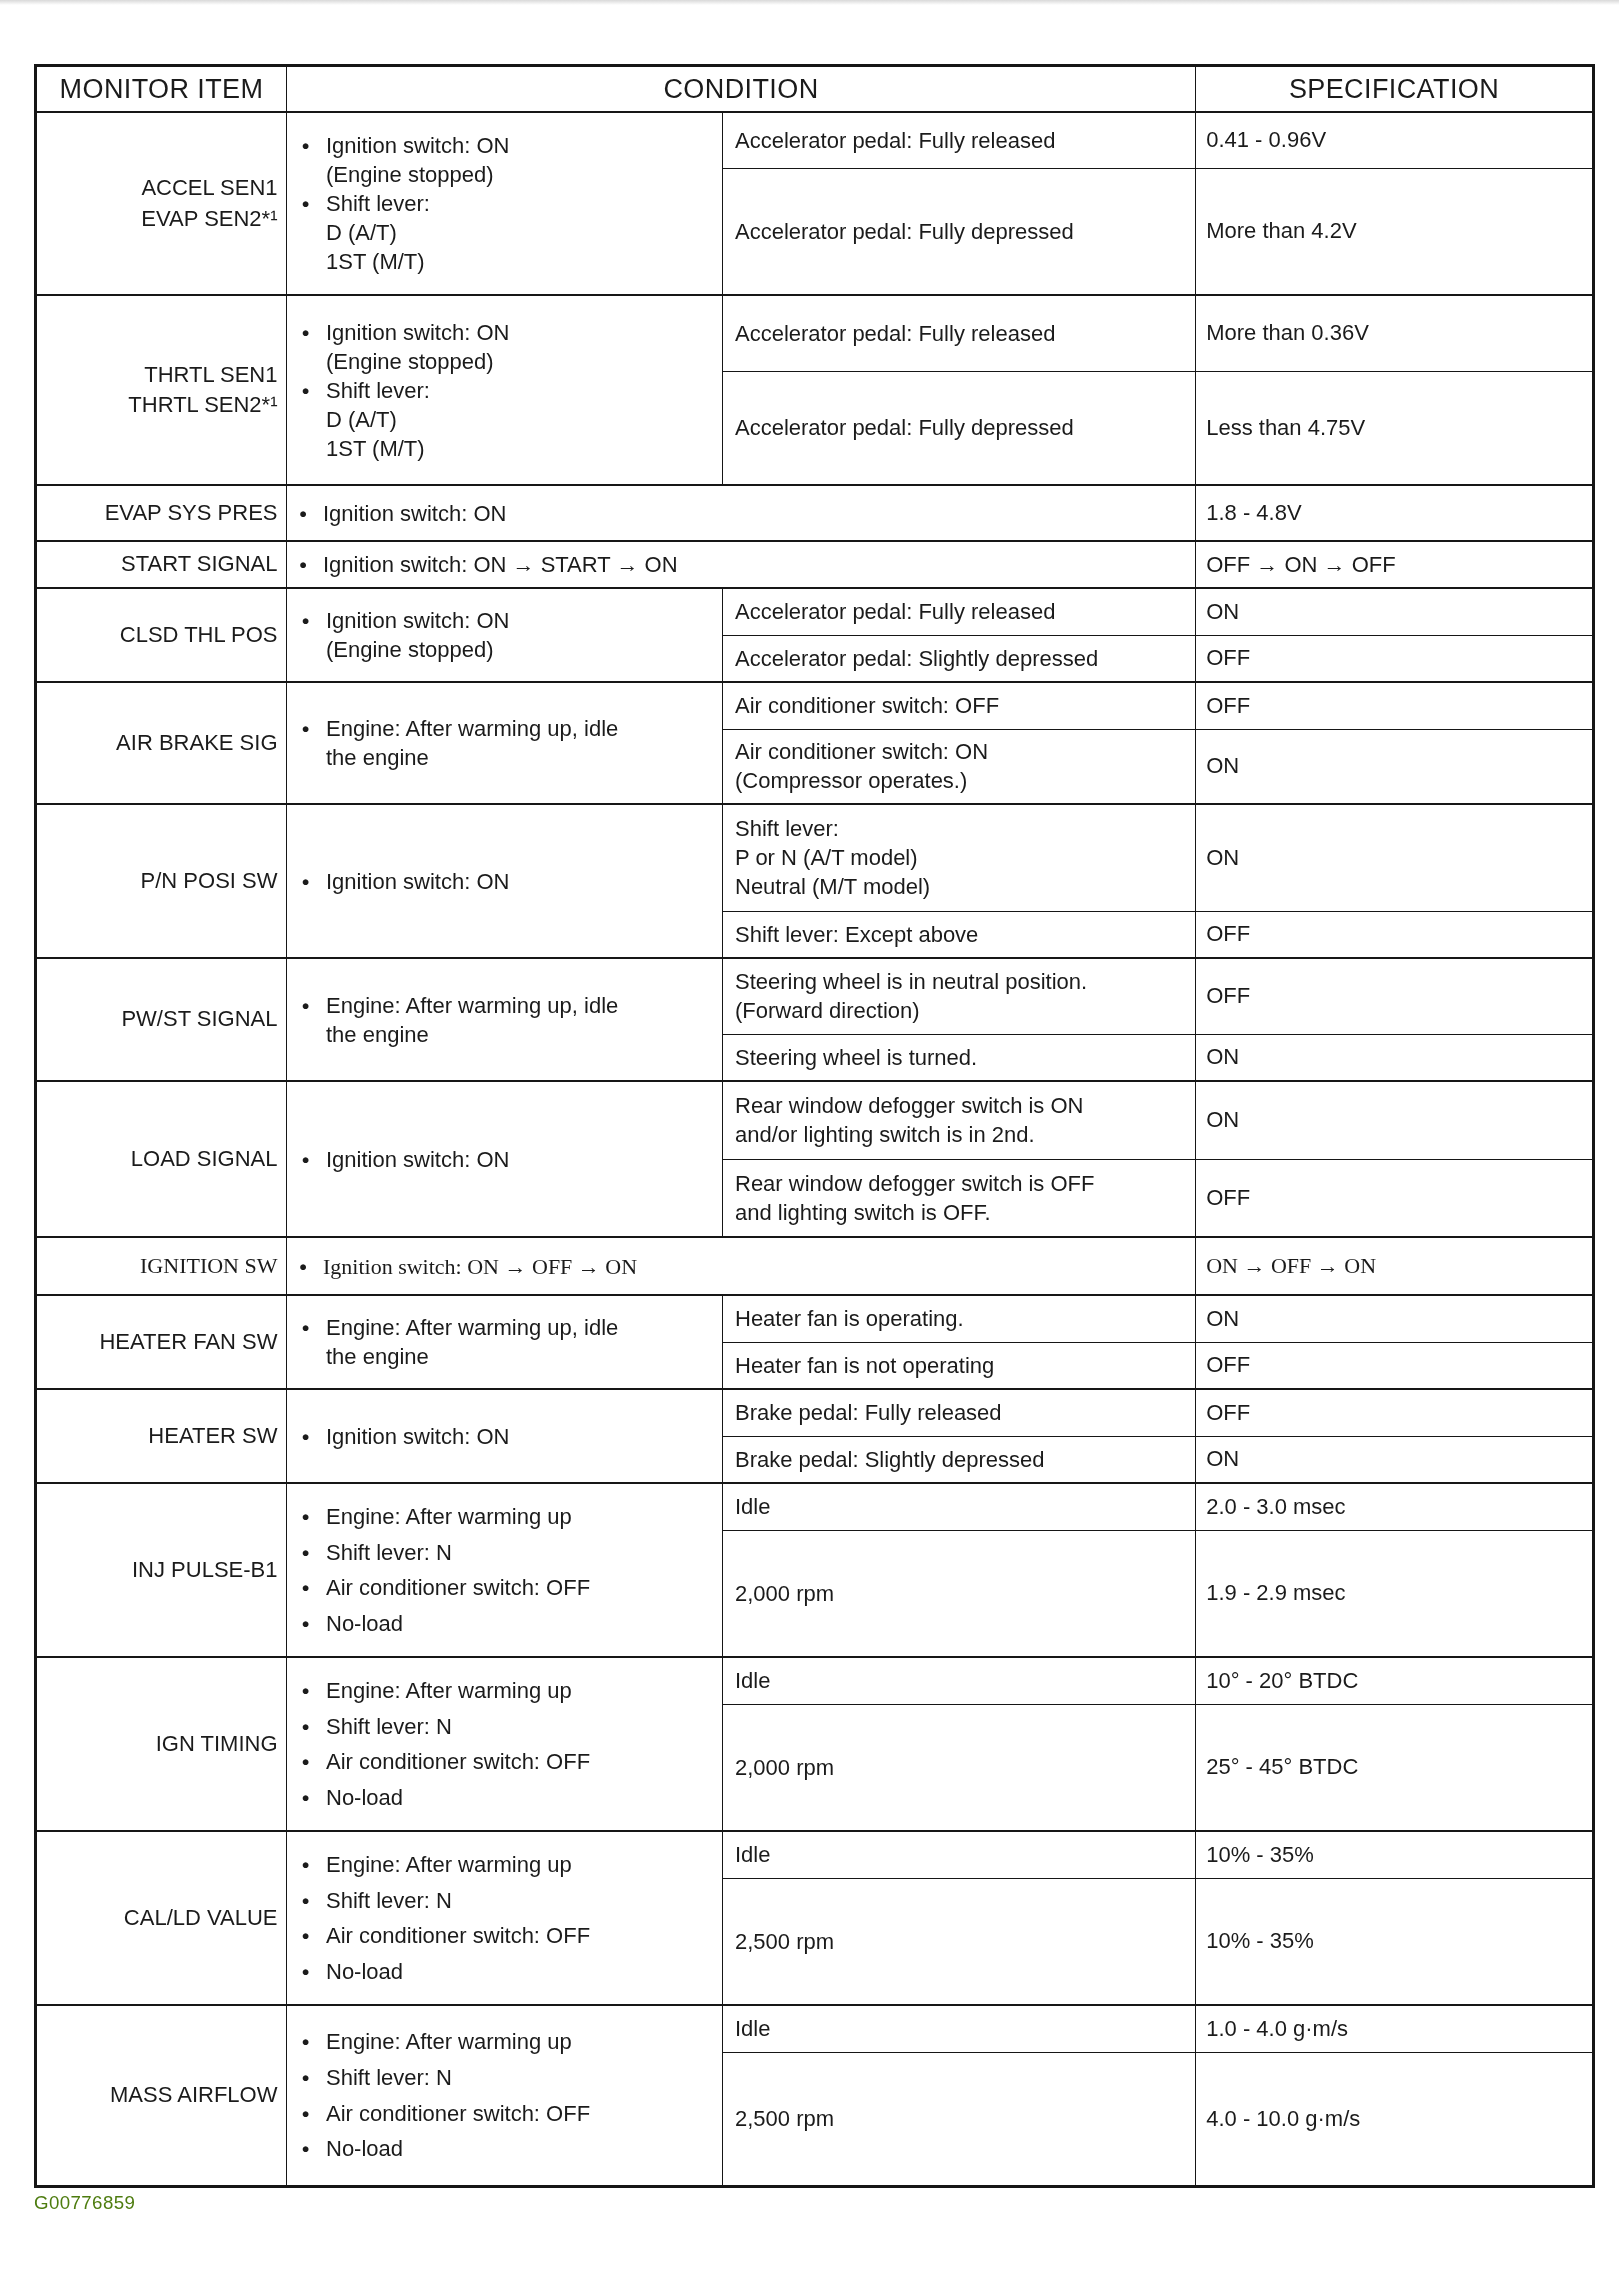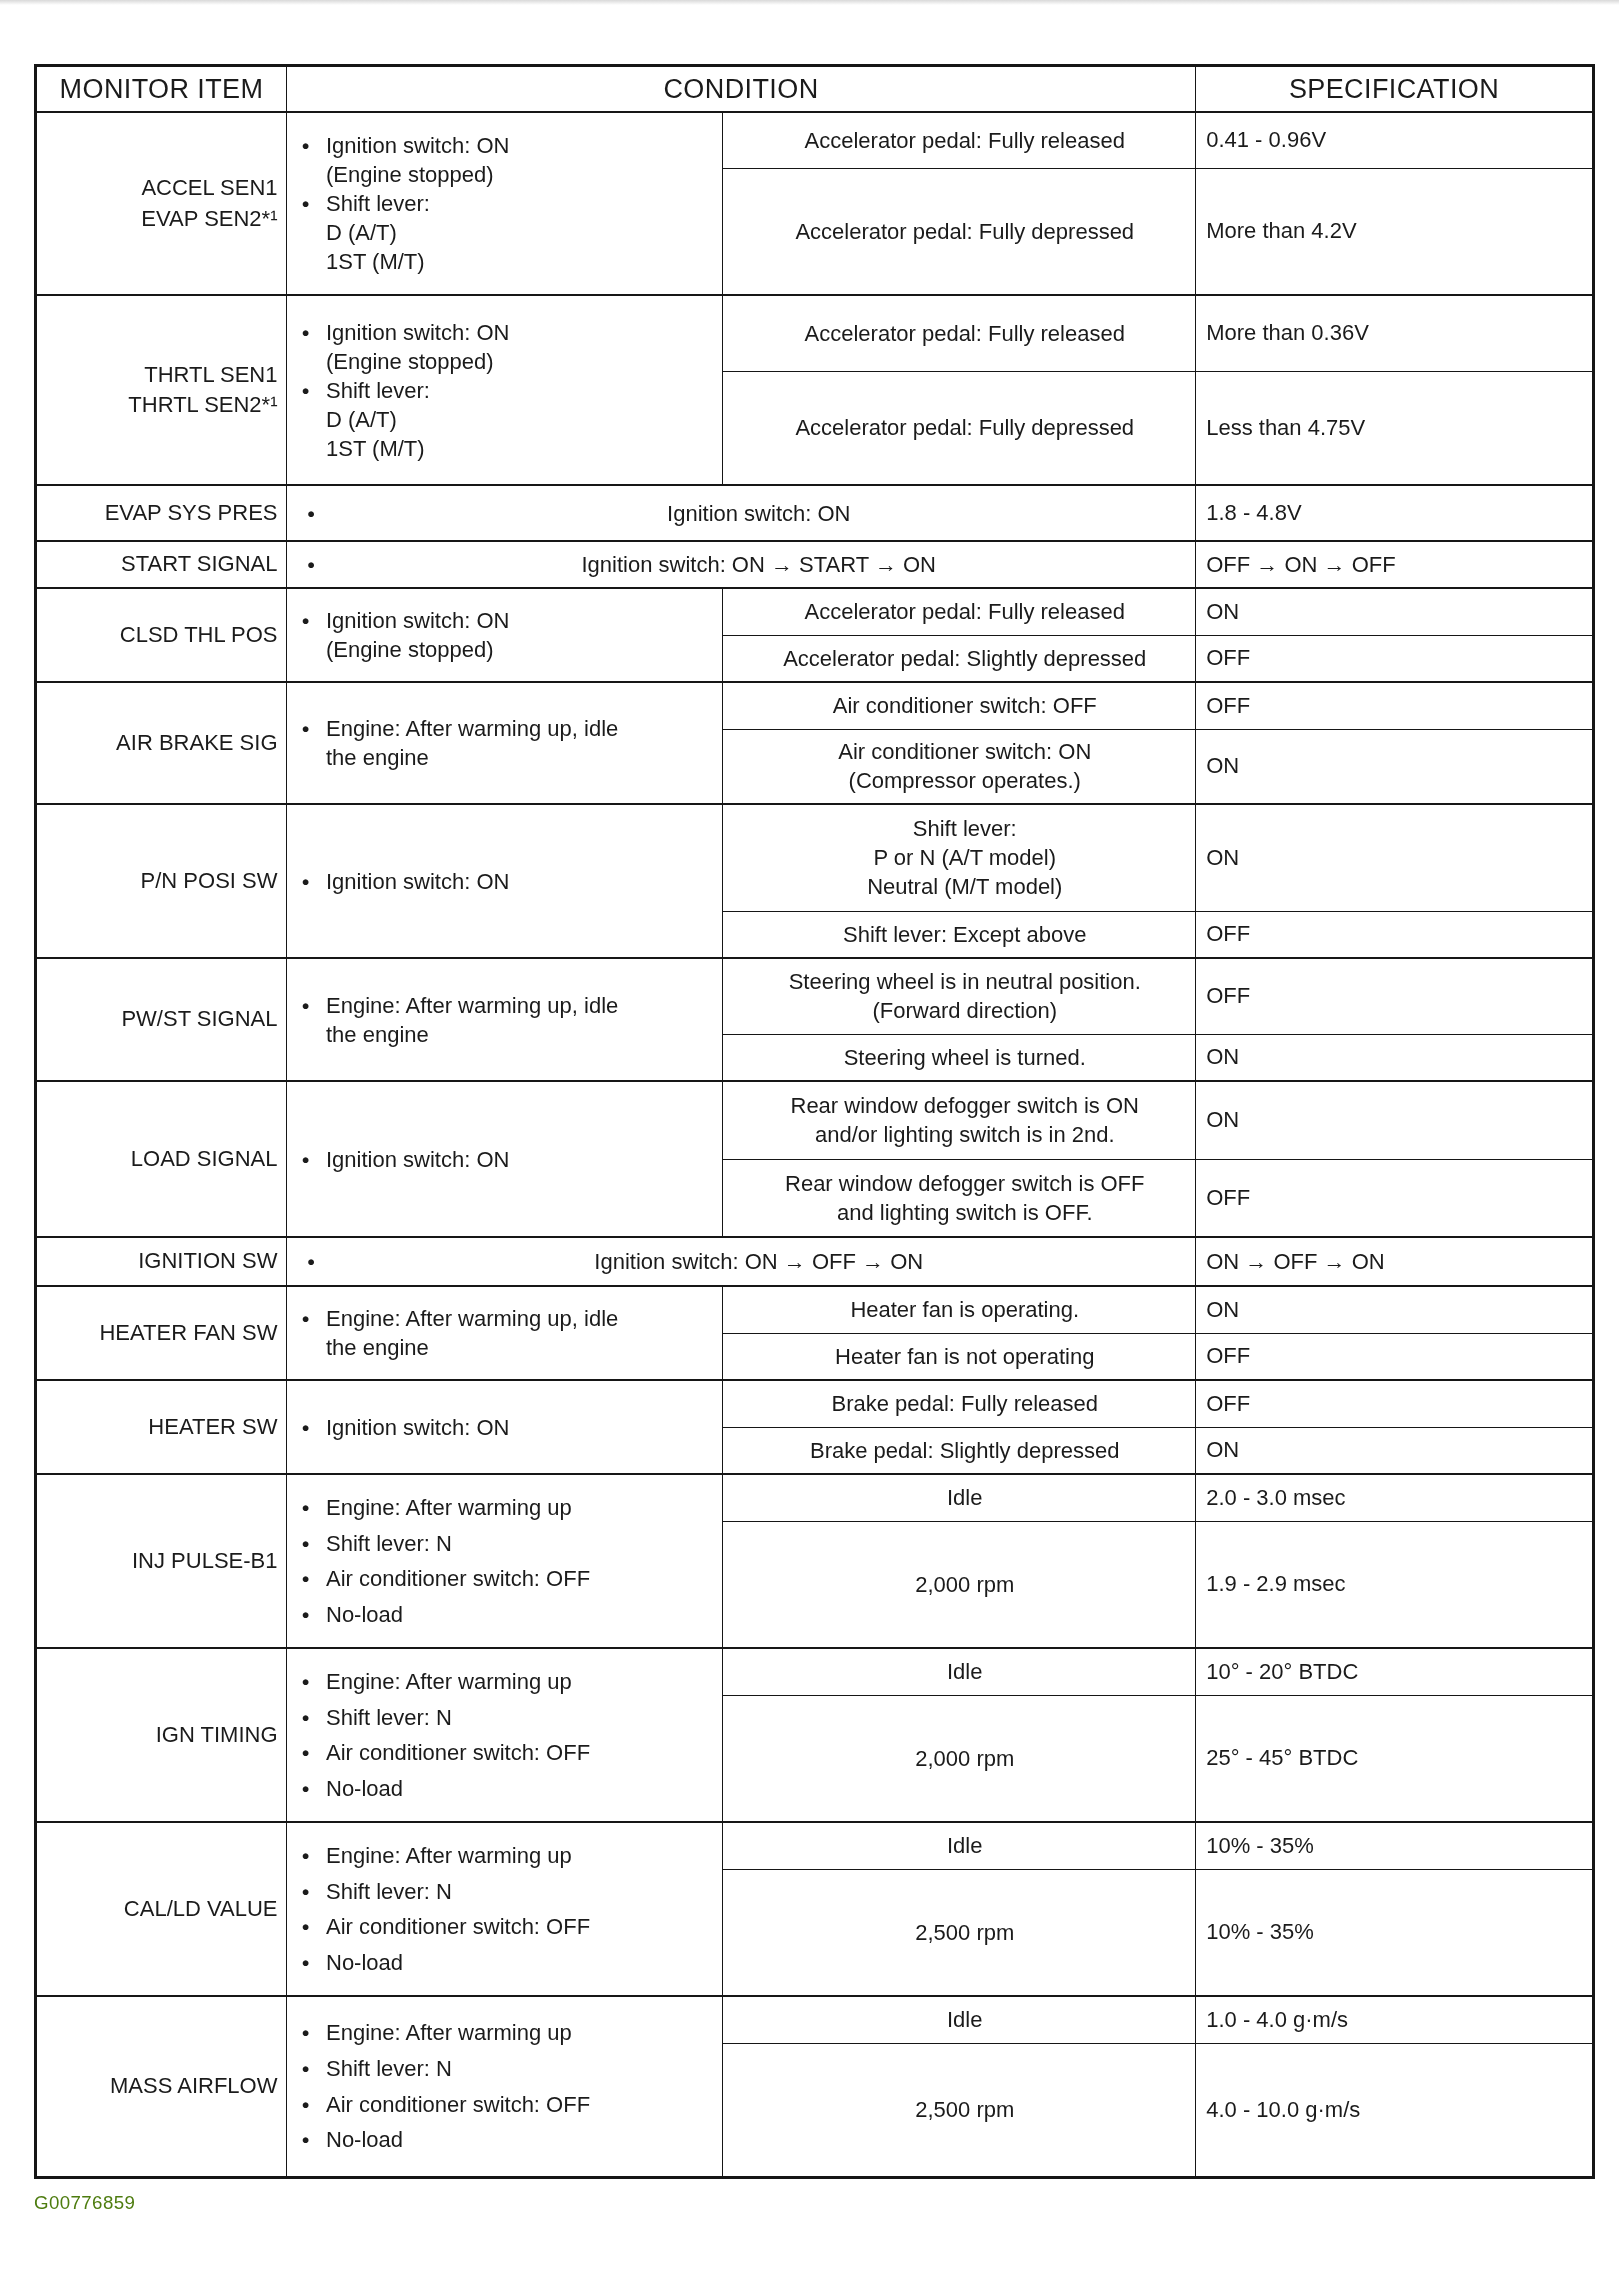--- a/index.html
+++ b/index.html
@@ -34,21 +34,21 @@
     font-weight: 400;
     text-align: center;
     border-bottom: 2.5px solid #161616;
     letter-spacing: 0.4px;
   }
   .spec-table tr.group-start td { border-top: 2.5px solid #161616; }
 
   td.cell { font-size: 22px; padding: 6.8px 8.5px; }
   td.monitor { padding-left: 13.6px; line-height: 30.5px; text-align: right; }
   td.shared  { padding-left: 8.5px; }
-  td.cond    { padding-left: 20px; text-align: center; }
+  td.cond    { padding-left: 12px; }
   td.spec    { padding-left: 10.2px; }
   td.cond div { line-height: 29px; }
 
   .li { position: relative; padding-left: 30.5px; line-height: 29px; }
   .li.cont {  }
   .li .bullet {
     position: absolute; left: 6px; top: 0;
     font-size: 13.6px; line-height: 29px;
   }
   td.shared.spread .li { margin: 6.8px 0; }
@@ -242,21 +242,21 @@
             </td>
             <td class="cell spec">ON</td>
           </tr>
           <tr style="height: 78px;">
             <td class="cell cond">
               <div>Rear window defogger switch is OFF</div>
               <div>and lighting switch is OFF.</div>
             </td>
             <td class="cell spec">OFF</td>
           </tr>
-          <tr class="group-start" style="height: 49px;">
+          <tr class="group-start" style="height: 58px; font-family: Liberation Serif, serif;">
             <td class="cell monitor" rowspan="1">
               <div>IGNITION SW</div>
             </td>
             <td class="cell cond full" colspan="2">
               <div class="li"><span class="bullet">●</span><span>Ignition switch: ON → OFF → ON</span></div>
             </td>
             <td class="cell spec">ON → OFF → ON</td>
           </tr>
           <tr class="group-start" style="height: 47px;">
             <td class="cell monitor" rowspan="2">

